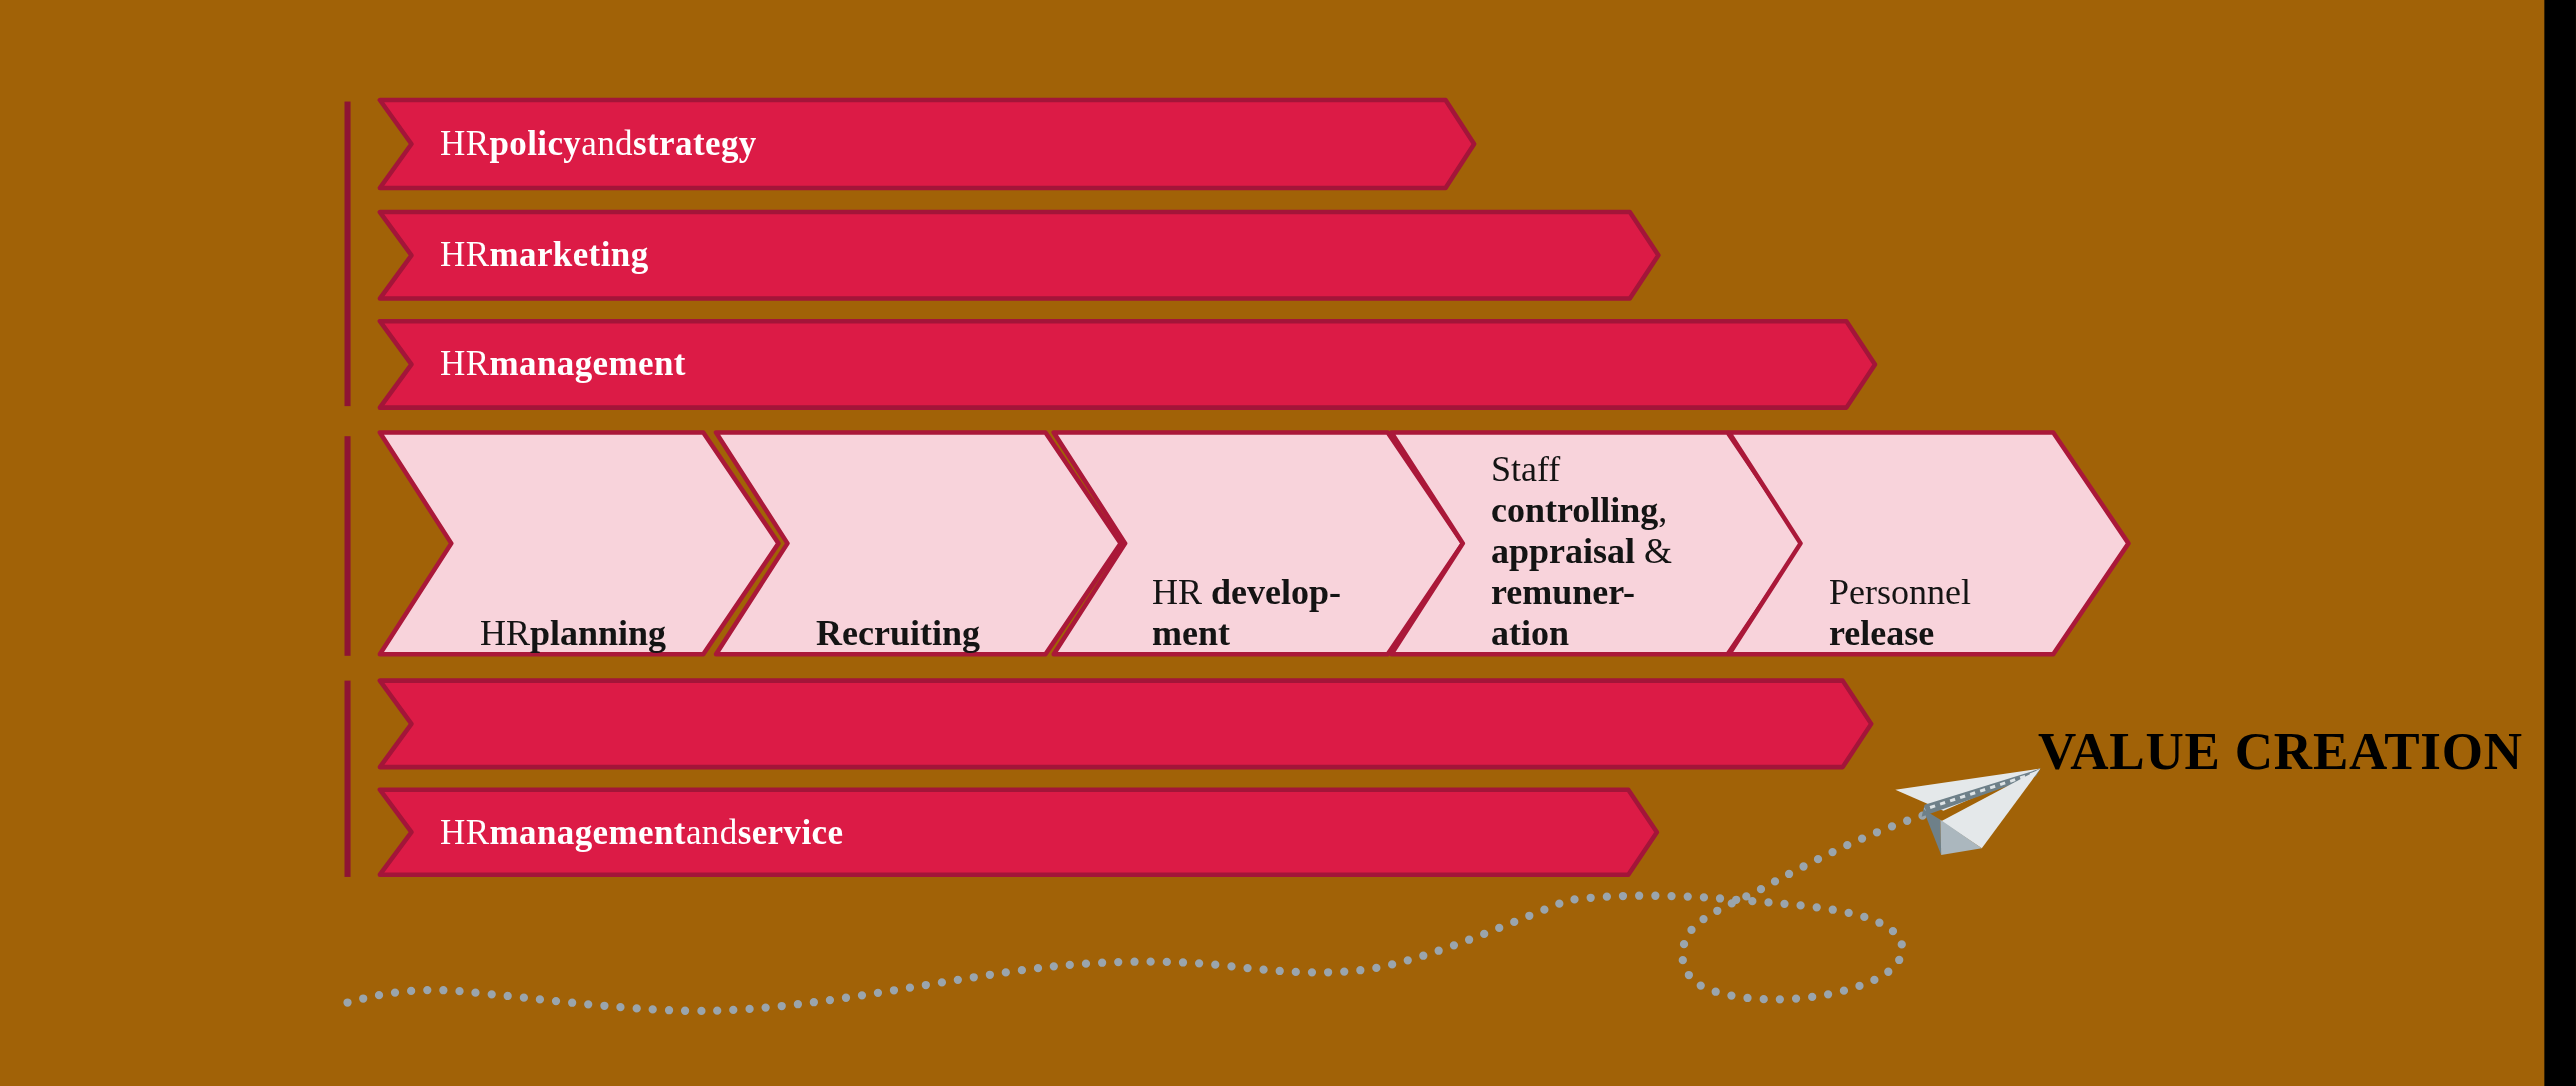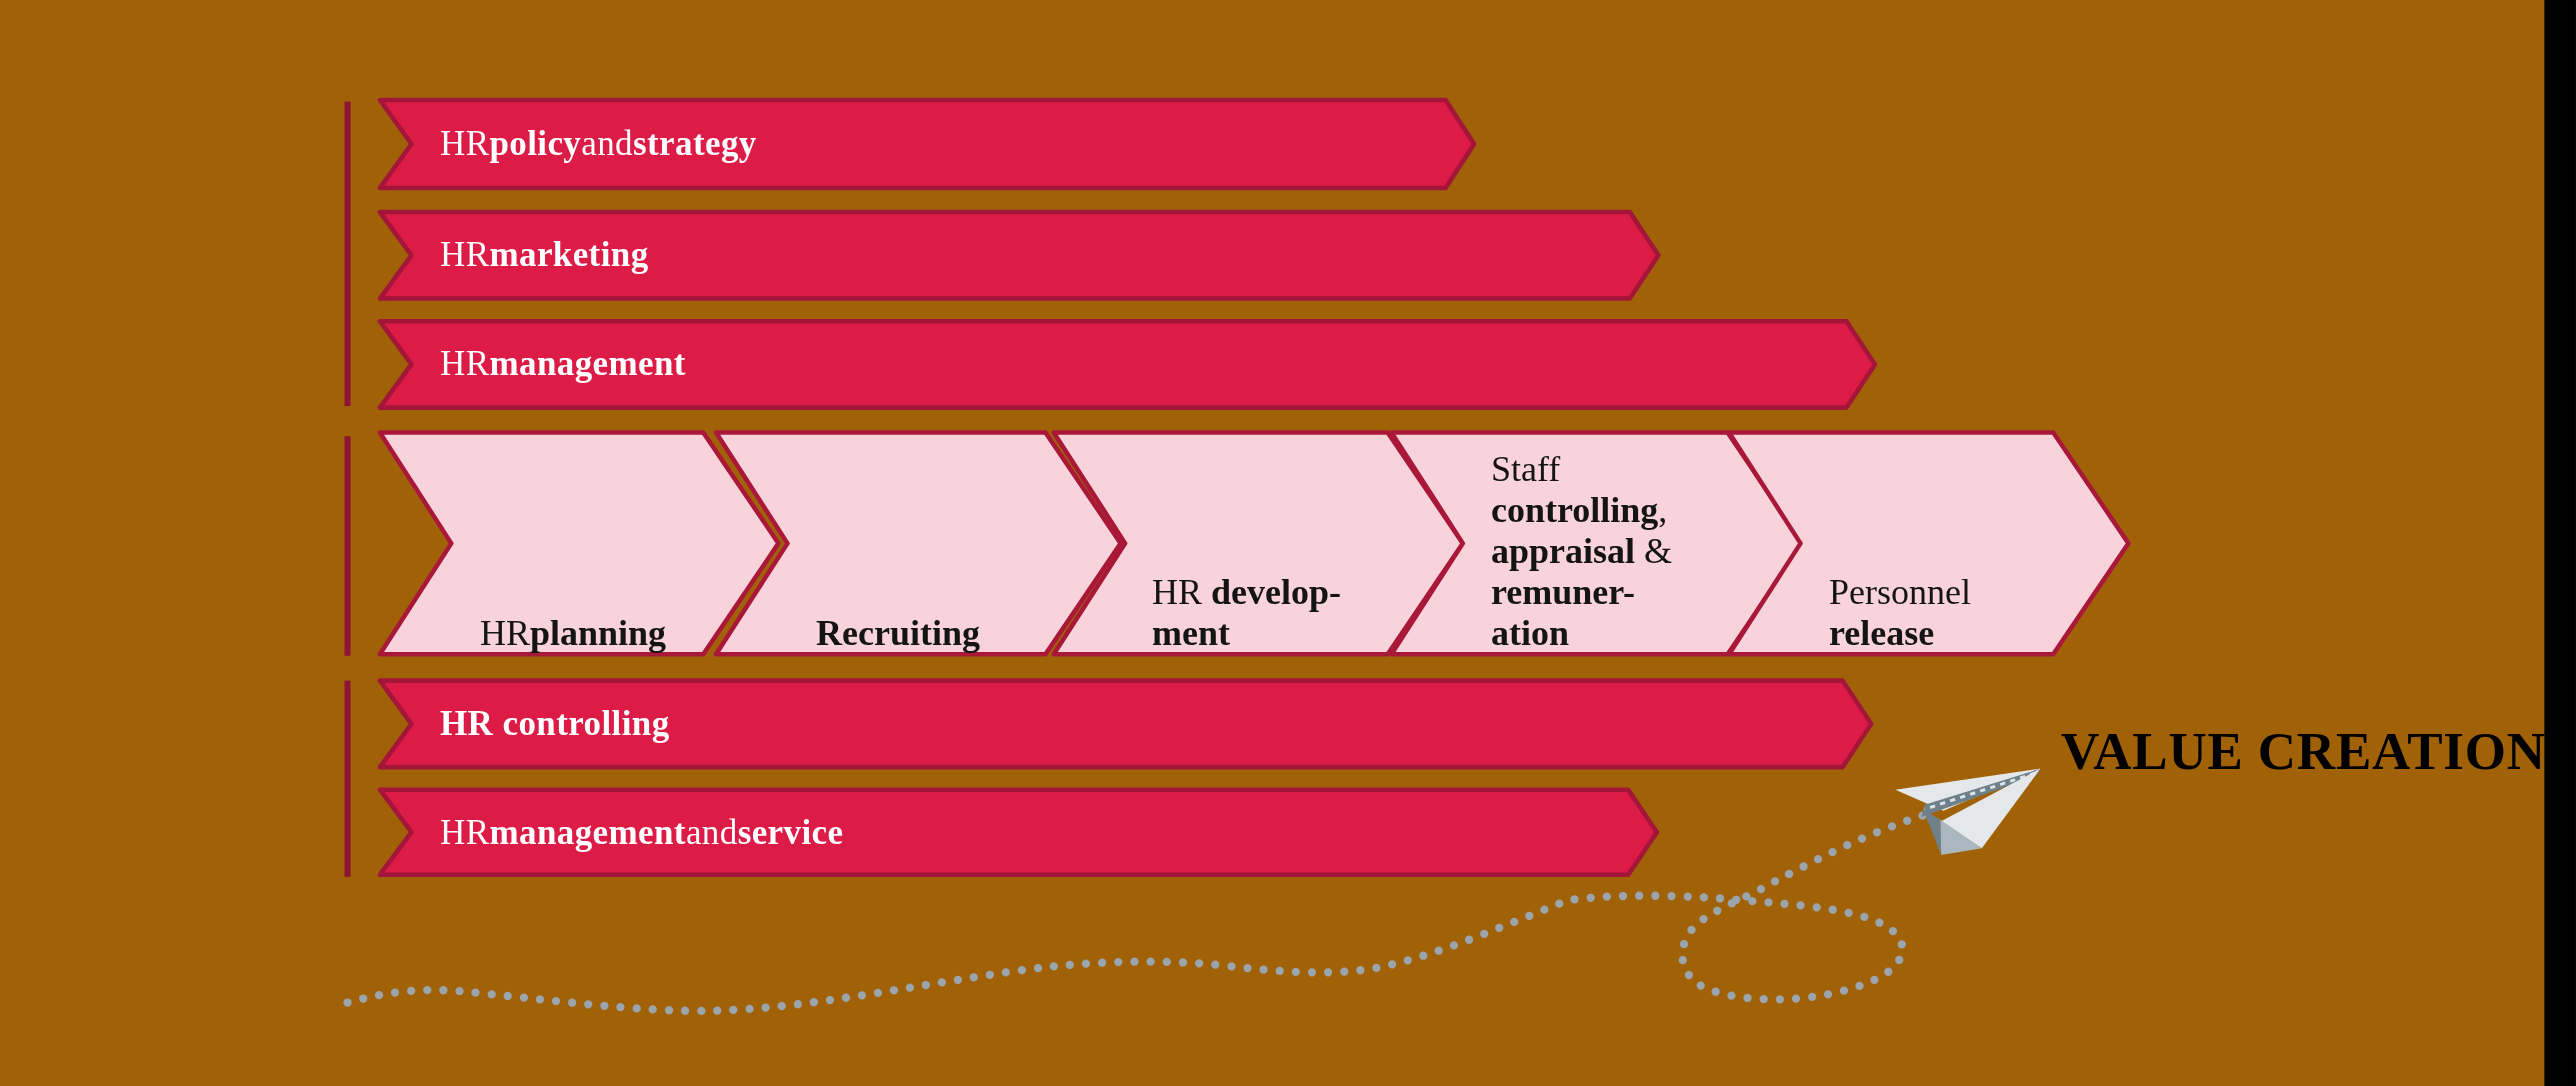--- a/index.html
+++ b/index.html
@@ -30,21 +30,20 @@
   }
   .value-creation{
     position:absolute;
     left:2038px;top:721px;
     color:#000000;
     font-size:53px;
     font-weight:bold;
     letter-spacing:0.8px;
     line-height:60px;
     white-space:nowrap;
-    margin-left:23px;
   }
   b{font-weight:bold;}
 </style>
 </head>
 <body>
 
 <div id="stage">
 
   <svg id="shapes" viewBox="0 0 3425 1444">
 
@@ -88,23 +87,20 @@
       <polygon points="2557,1076 2580,1090 2581,1137" fill="#6E8089"></polygon>
       <polygon points="2580,1090 2635,1128 2581,1137" fill="#ABB7BE"></polygon>
     </g>
 
     <rect x="3383" y="0" width="42" height="1444" fill="#000000"></rect>
   </svg>
 
   <div class="banner-label" style="left:440px;top:100px;height:88px;">HR <b>policy</b> and <b>strategy</b></div>
   <div class="banner-label" style="left:440px;top:212px;height:86px;">HR <b>marketing</b></div>
   <div class="banner-label" style="left:440px;top:321px;height:86px;">HR <b>management</b></div>
-  <div class="banner-label" style="left:440px;top:681px;height:86px;">
-      <b>HR controlling</b>
-    </div>
   <div class="banner-label" style="left:440px;top:790px;height:85px;justify-content:space-between;">HR <b>management</b> and <b>service</b></div>
 
   <div class="chevron-label" style="left:480px;">HR <b>planning</b></div>
   <div class="chevron-label" style="left:816px;">
       <b>Recruiting</b>
     </div>
   <div class="chevron-label" style="left:1152px;">
       <div>HR <b>develop-</b><br><b>ment</b></div>
     </div>
   <div class="chevron-label" style="left:1491px;">

